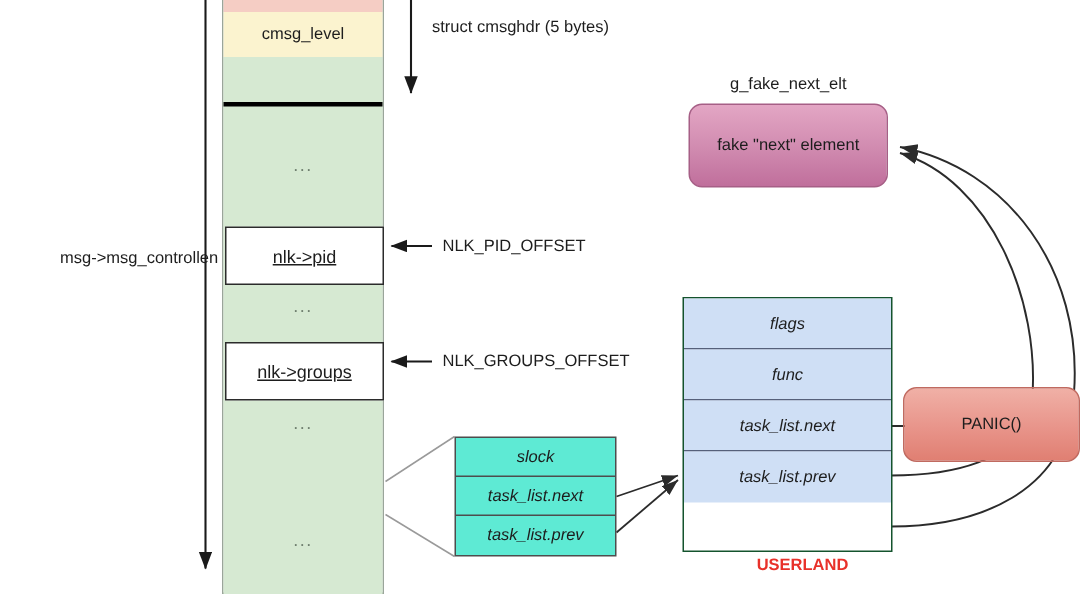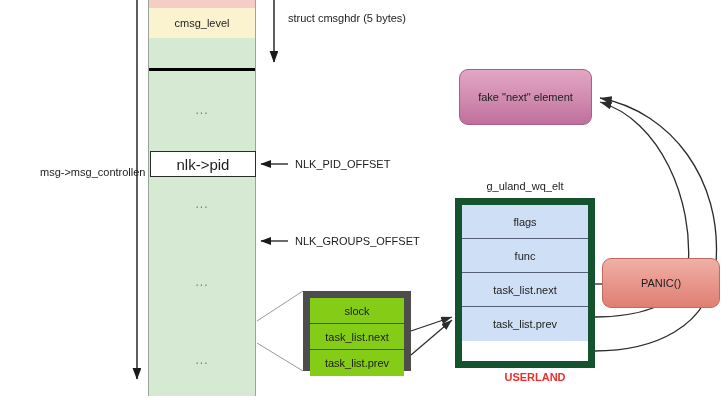--- a/index.html
+++ b/index.html
@@ -54,52 +54,54 @@
   .thick-rule {
     position: absolute;
     left: 0; width: 100%;
     height: 3px; background: #000;
   }
 
   .field-box {
     position: absolute;
     left: 1px;
     width: 106px;
-    height: 26px;
+    height: 39px;
     background: #ffffff;
     border: 1.4px solid #2b2b2b;
     display: flex; align-items: center; justify-content: center;
-    font-size: 15px;
-    color: #1d1d1d;
+    font-size: 12px;
+    color: #1d1d1d;
+    text-decoration: underline;
   }
   .ellipsis {
     position: absolute;
     left: 0; width: 100%;
     display: flex; align-items: center; justify-content: center;
     font-size: 12px;
     color: #6f7f6f;
     letter-spacing: 1px;
   }
 
   
   .struct {
     position: absolute;
-    border: 7px solid #14532d;
+    border: 1px solid #14532d;
+    font-style: italic;
   }
   .struct .row {
     width: 100%;
     display: flex; align-items: center; justify-content: center;
     font-size: 11px;
     color: #1d1d1d;
     border-bottom: 1px solid #56607a;
   }
   .struct .row:last-child { border-bottom: none; }
 
   #slock-struct { border-color: #4d4d4d; }
-  #slock-struct .row { border-color: #4d4d4d; background: #84cc16; }
+  #slock-struct .row { border-color: #4d4d4d; background: #5eead4; }
 
   #uland-struct .row { background: #cfdff5; }
 
   .caption {
     position: absolute;
     font-size: 11px;
     color: #1d1d1d;
     white-space: nowrap;
   }
 
@@ -200,20 +202,21 @@
 
 
     <div class="thick-rule" style="top:82px;"></div>
 
     <div class="ellipsis" style="top:98px; height:52px;">...</div>
 
     <div class="field-box" style="top:165px;">nlk-&gt;pid</div>
 
     <div class="ellipsis" style="top:199px; height:38px;">...</div>
 
+    <div class="field-box" style="top:242px;">nlk-&gt;groups</div>
 
     <div class="ellipsis" style="top:277px; height:38px;">...</div>
 
 
     <div class="ellipsis" style="top:354px; height:40px;">...</div>
   </div>
 
   <div class="lbl" style="left:40px; top:166px;">msg-&gt;msg_controllen</div>
 
   <div class="lbl" style="left:288px; top:12px;">struct cmsghdr (5 bytes)</div>
@@ -221,29 +224,29 @@
   <div class="lbl" style="left:295px; top:158px;">NLK_PID_OFFSET</div>
 
   <div class="lbl" style="left:295px; top:235px;">NLK_GROUPS_OFFSET</div>
 
   <div class="struct" id="slock-struct" style="left:303px; top:291px; width:108px; height:80px;">
     <div class="row" style="height:26px;">slock</div>
     <div class="row" style="height:26px;">task_list.next</div>
     <div class="row" style="height:26px;">task_list.prev</div>
   </div>
 
-  <div class="caption" style="left:455px; top:180px; width:140px; text-align:center;">g_uland_wq_elt</div>
 
   <div class="struct" id="uland-struct" style="left:455px; top:198px; width:140px; height:170px;">
     <div class="row" style="height:34px;">flags</div>
     <div class="row" style="height:34px;text-align:center;">func</div>
     <div class="row" style="height:34px;">task_list.next</div>
     <div class="row" style="height:34px;">task_list.prev</div>
   </div>
 
+  <div class="caption" style="left:459px; top:50px; width:133px; text-align:center;">g_fake_next_elt</div>
 
   <div class="pill" id="fake-next-elt">fake "next" element</div>
 
   <div class="pill" id="panic-node">PANIC()</div>
 
   <div id="userland-label">USERLAND</div>
 
 </div>
 
 </body></html>

